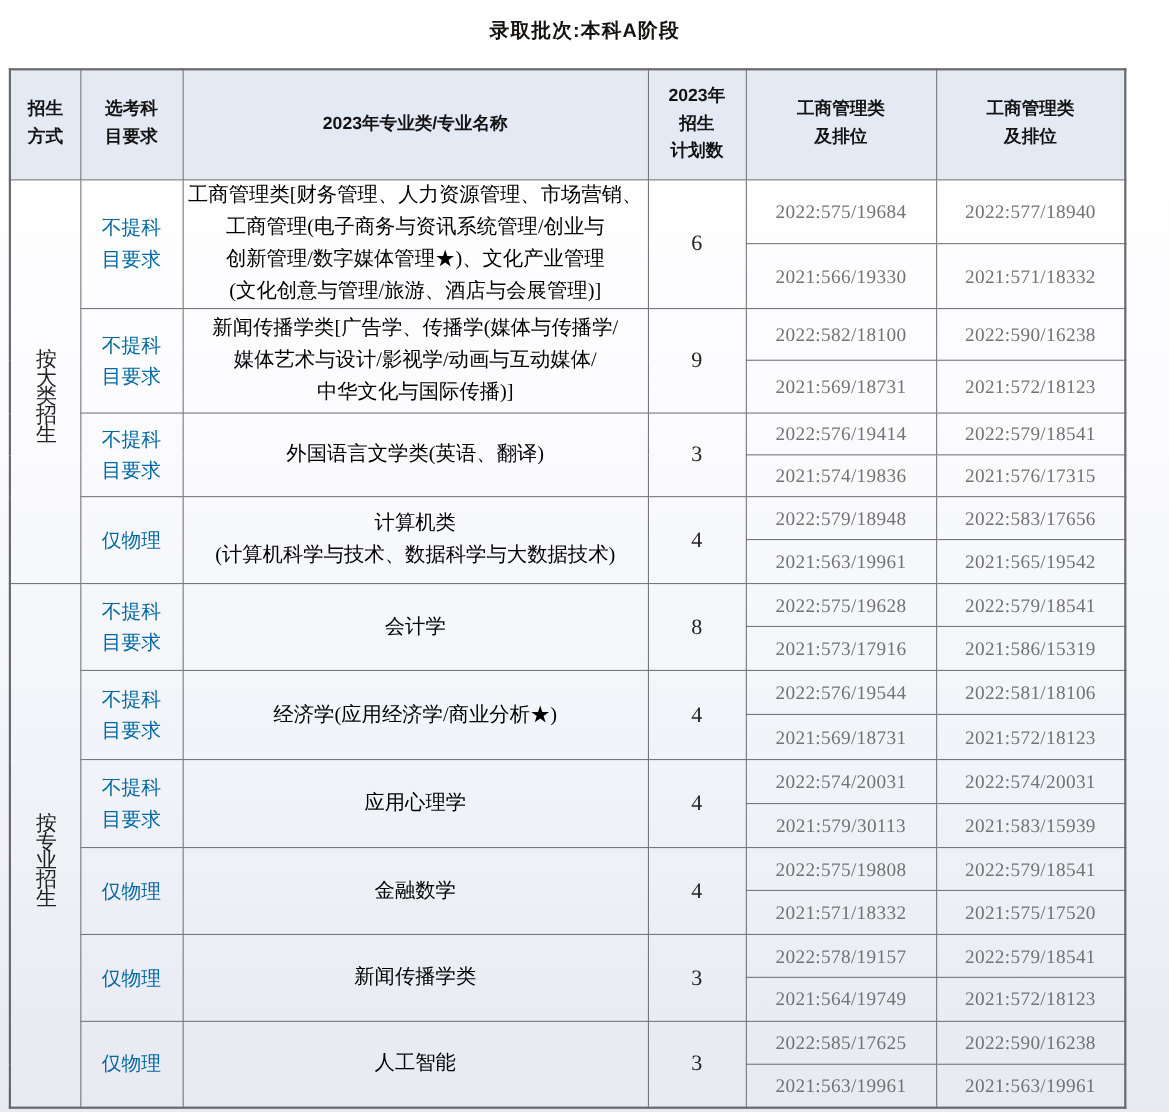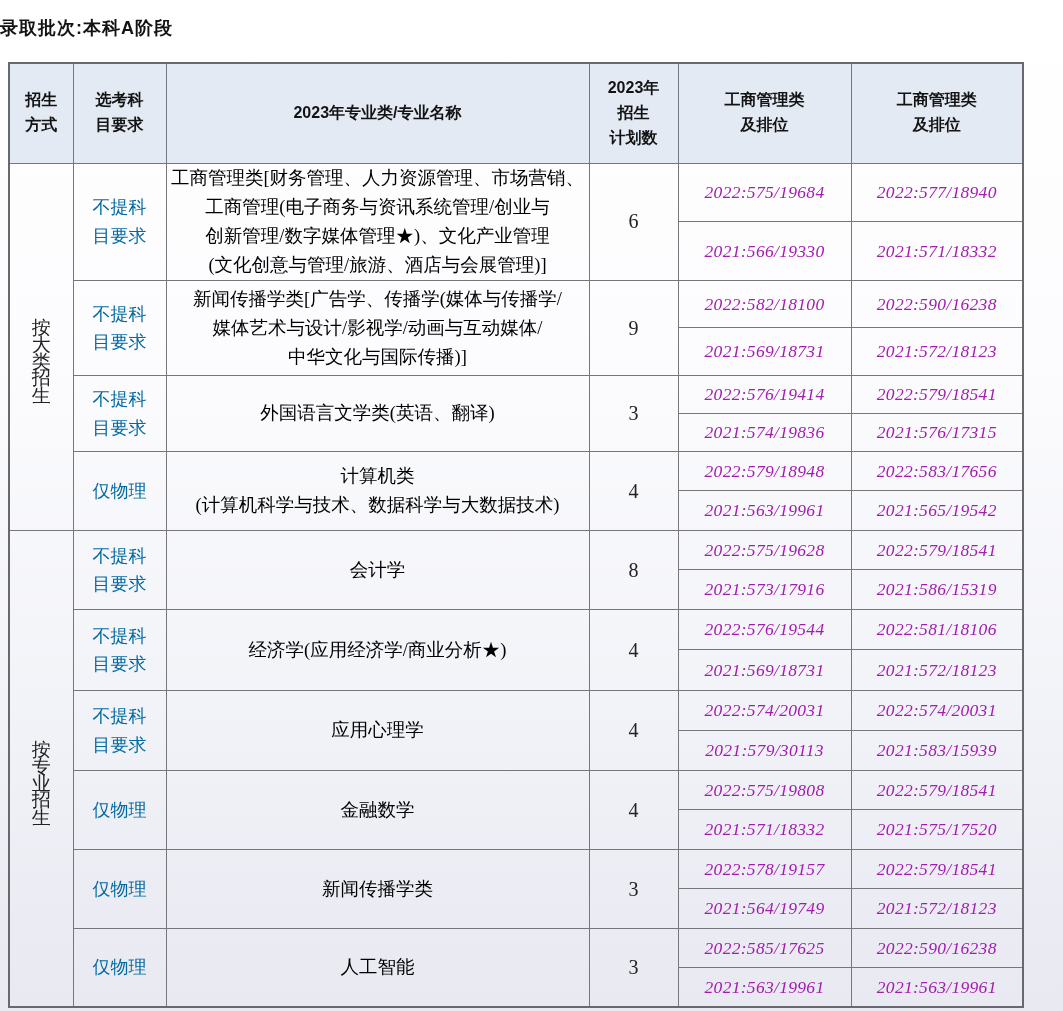--- a/index.html
+++ b/index.html
@@ -7,20 +7,21 @@
   body {
     position: relative;
     font-family: "Liberation Sans", sans-serif;
     background: linear-gradient(180deg, #ffffff 0%, #fcfcfe 35%, #f2f3f8 70%, #e8e9f1 100%);
     color: #141414;
     overflow: hidden;
   }
   .page-title {
     position: absolute;
     top: 16px; left: 0; width: 100%;
+    text-align: center;
     font-size: 18px;
     font-weight: bold;
     letter-spacing: 1px;
     color: #151311;
   }
   .table-wrap {
     position: absolute;
     top: 62px; left: 8px;
   }
   table {
@@ -72,22 +73,21 @@
   }
   .plan {
     font-family: "Liberation Serif", serif;
     font-size: 20px;
     color: #232323;
   }
   .score {
     font-family: "Liberation Serif", serif;
     font-size: 17.5px;
     letter-spacing: 0.3px;
-    color: #a21caf;
-    font-style: italic;
+    color: #737373;
   }
 </style>
 </head>
 <body>
 
 <div class="page-title">录取批次:本科A阶段</div>
 
 <div class="table-wrap">
 <table>
   <colgroup>

